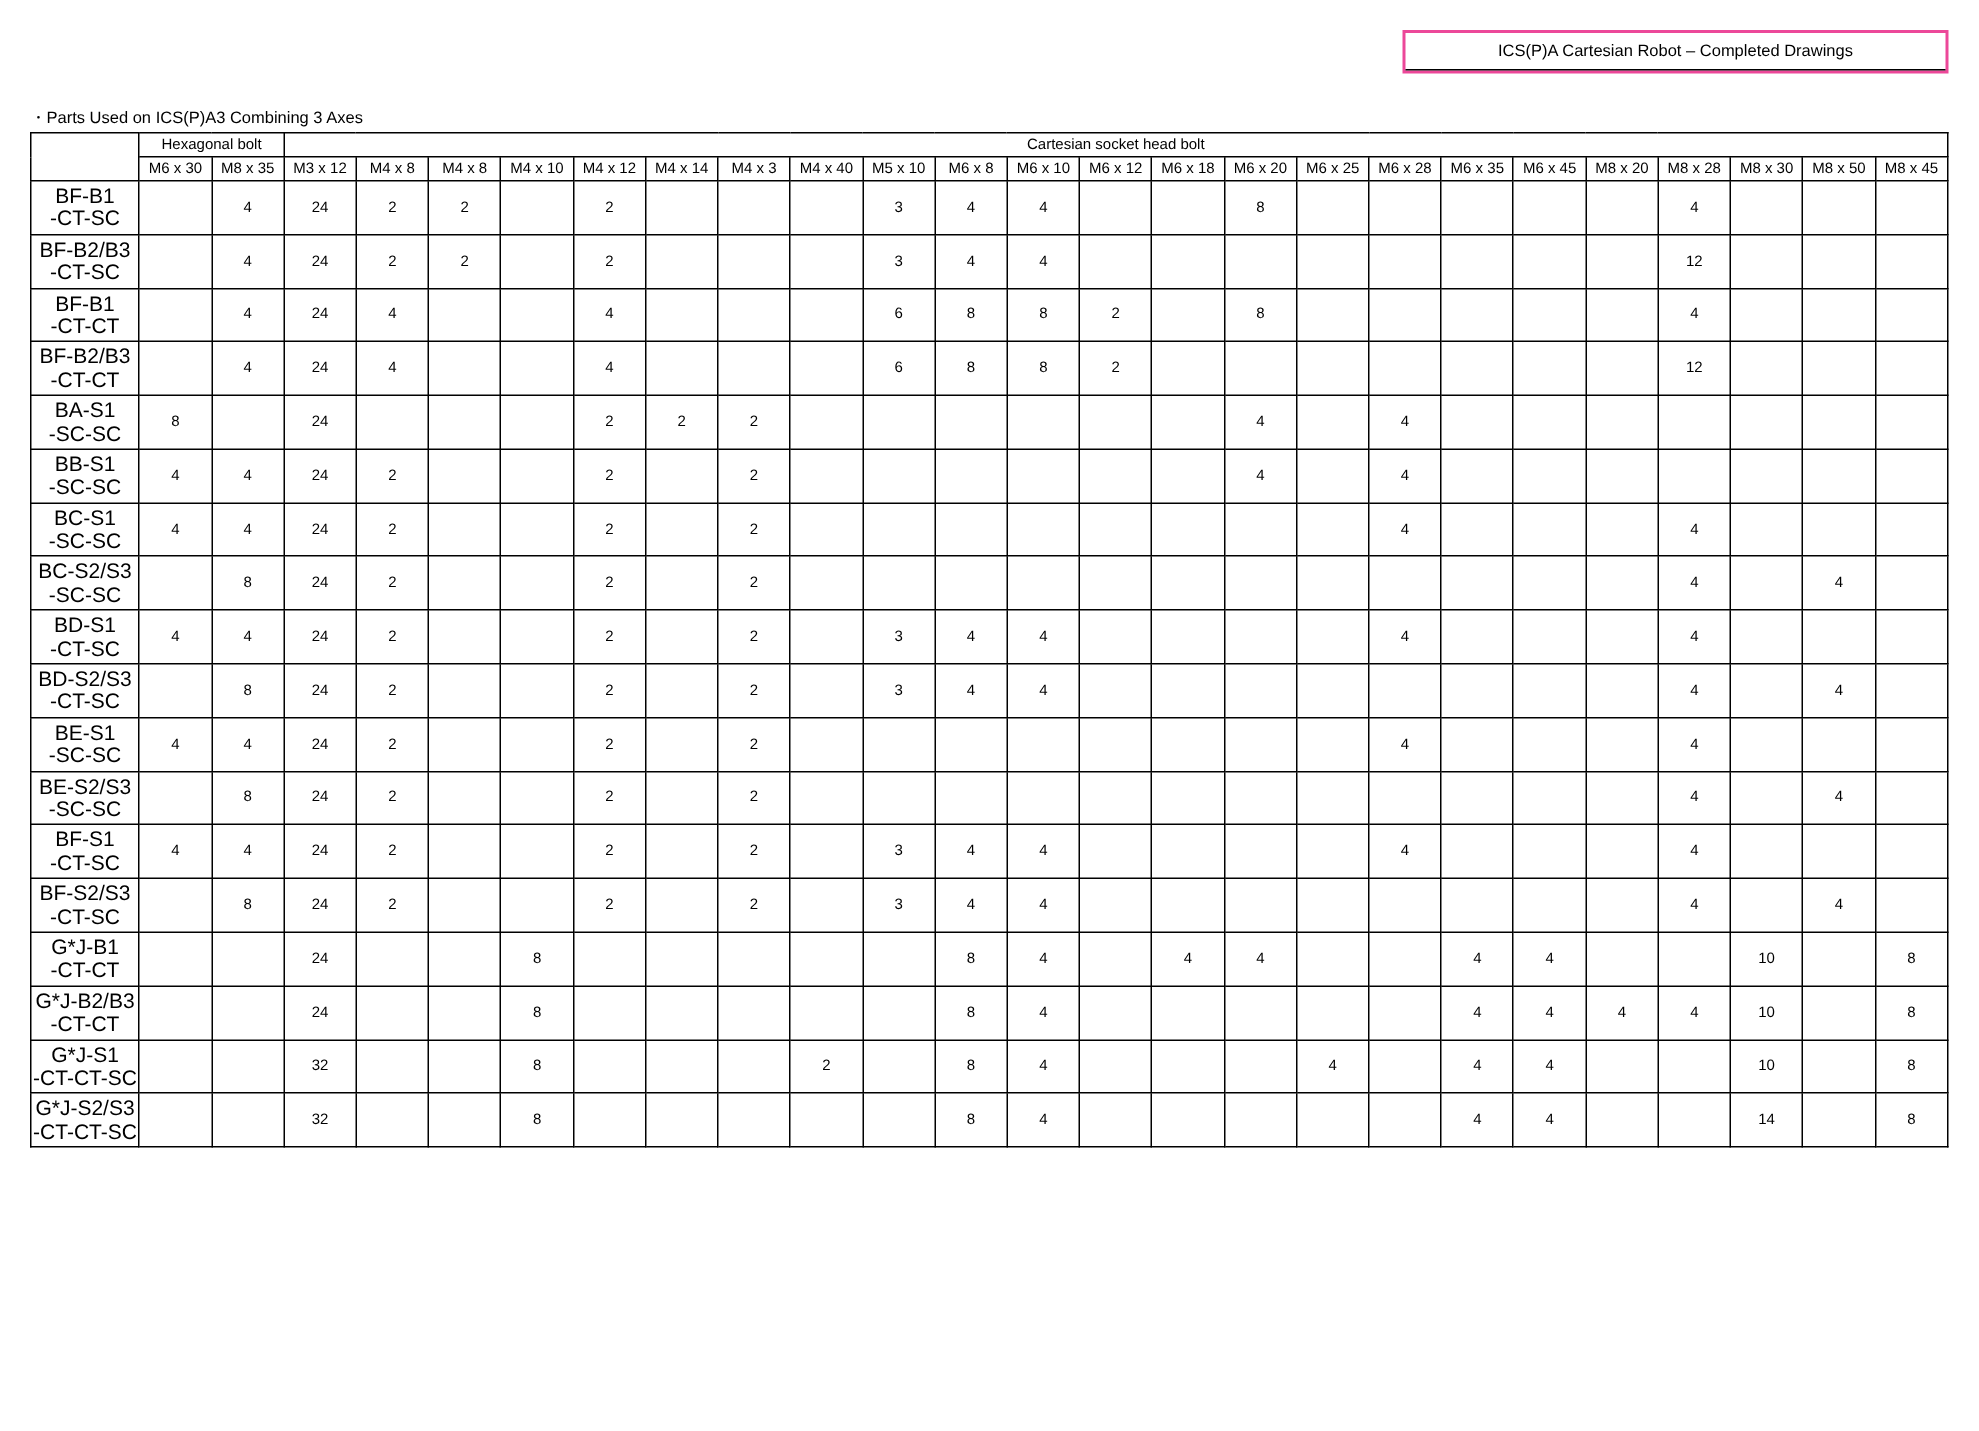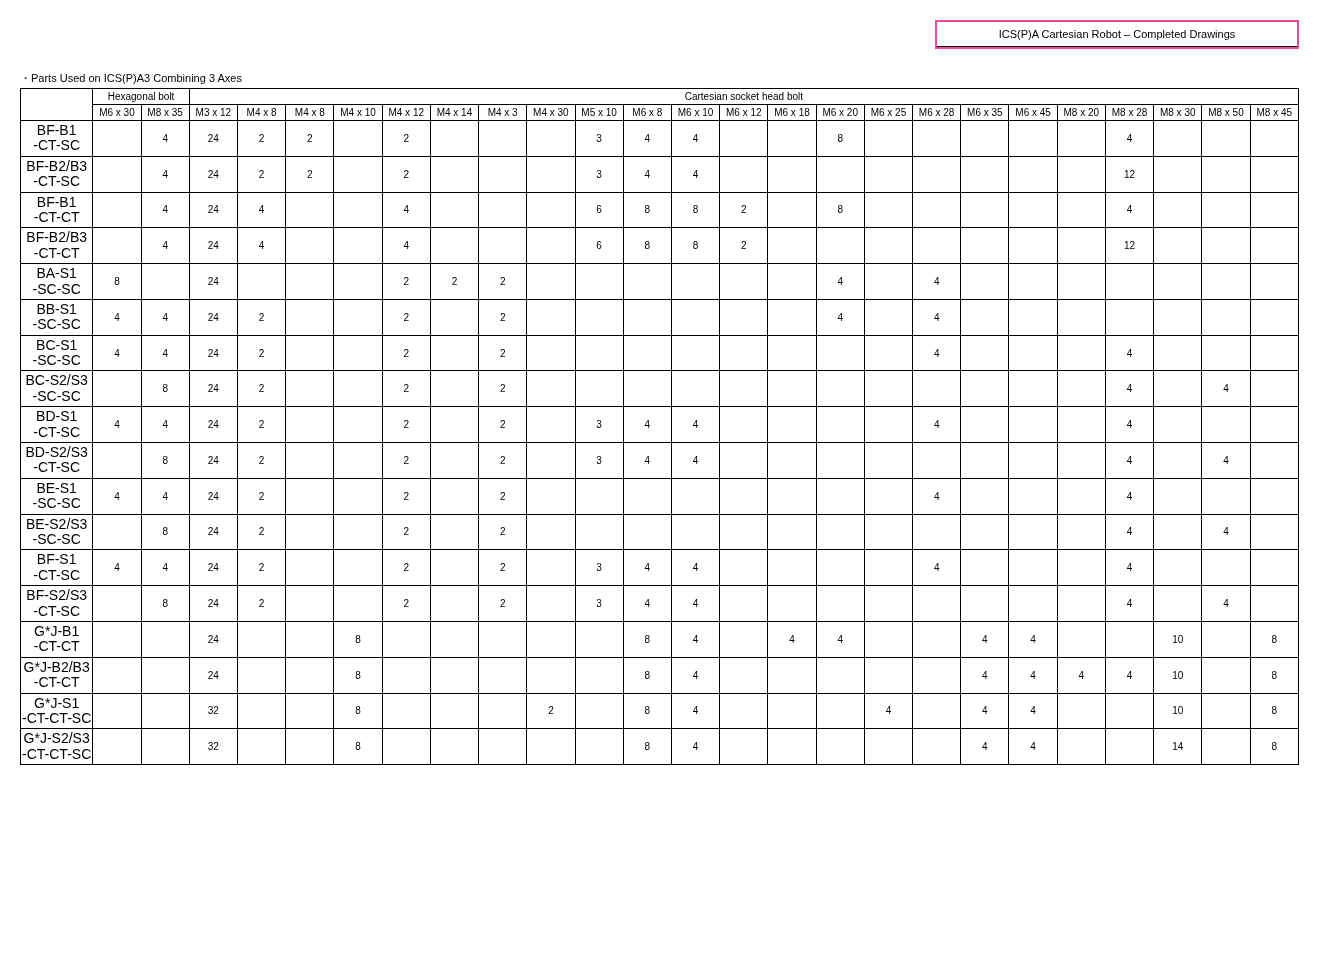--- a/index.html
+++ b/index.html
@@ -117,21 +117,21 @@
     <tr id="col-header-row">
         <th>M6 x 30</th>
         <th>M8 x 35</th>
         <th>M3 x 12</th>
         <th>M4 x 8</th>
         <th>M4 x 8</th>
         <th>M4 x 10</th>
         <th>M4 x 12</th>
         <th>M4 x 14</th>
         <th>M4 x 3</th>
-        <th>M4 x 30</th>
+        <th>M4 x 40</th>
         <th>M5 x 10</th>
         <th>M6 x 8</th>
         <th>M6 x 10</th>
         <th>M6 x 12</th>
         <th>M6 x 18</th>
         <th>M6 x 20</th>
         <th>M6 x 25</th>
         <th>M6 x 28</th>
         <th>M6 x 35</th>
         <th>M6 x 45</th>

